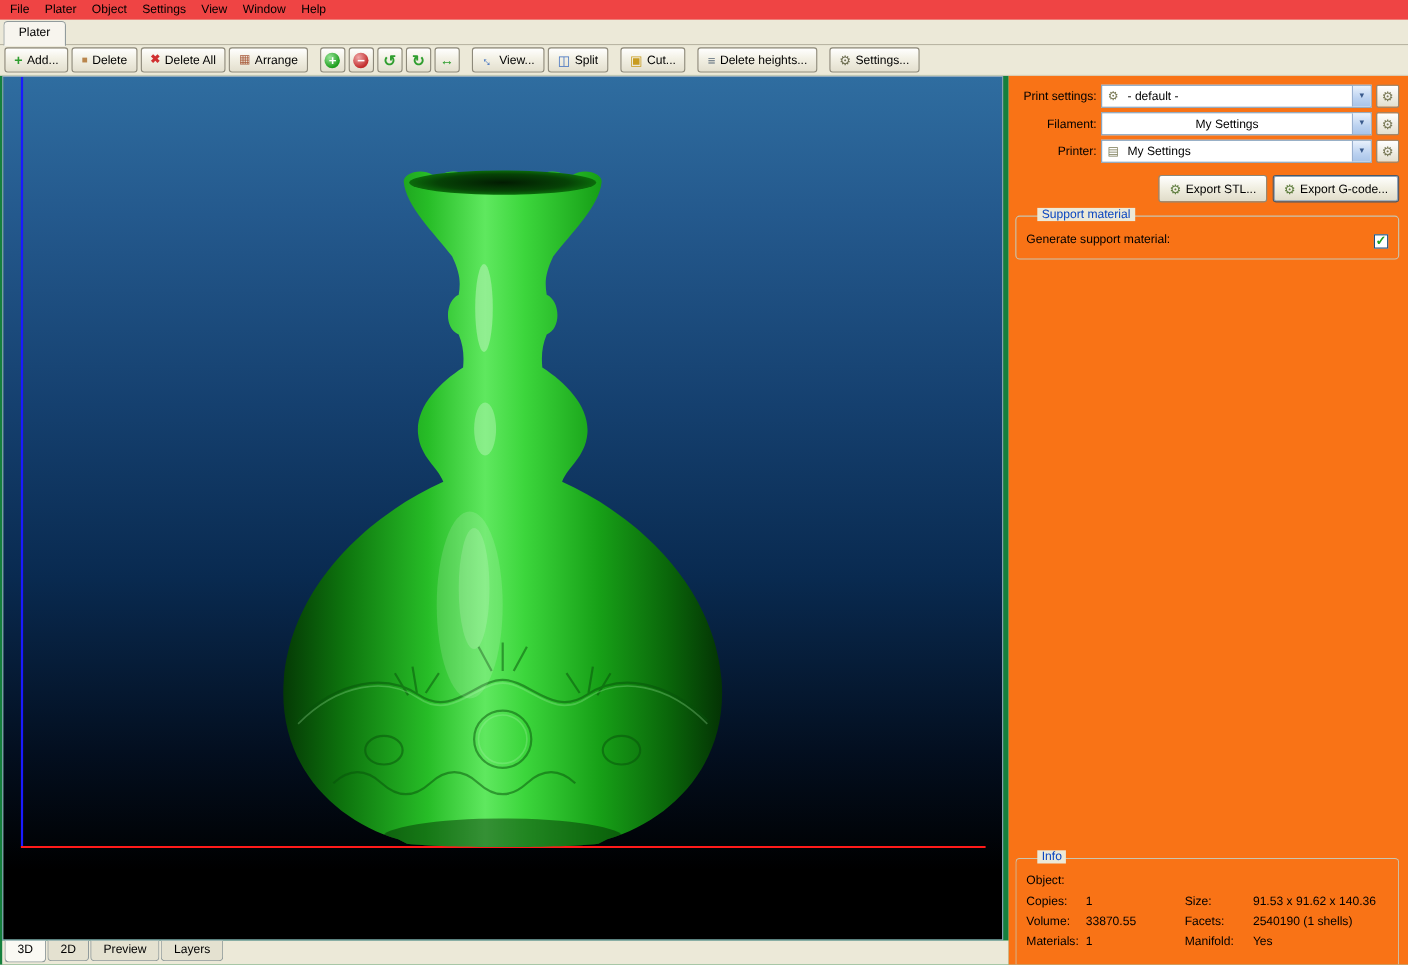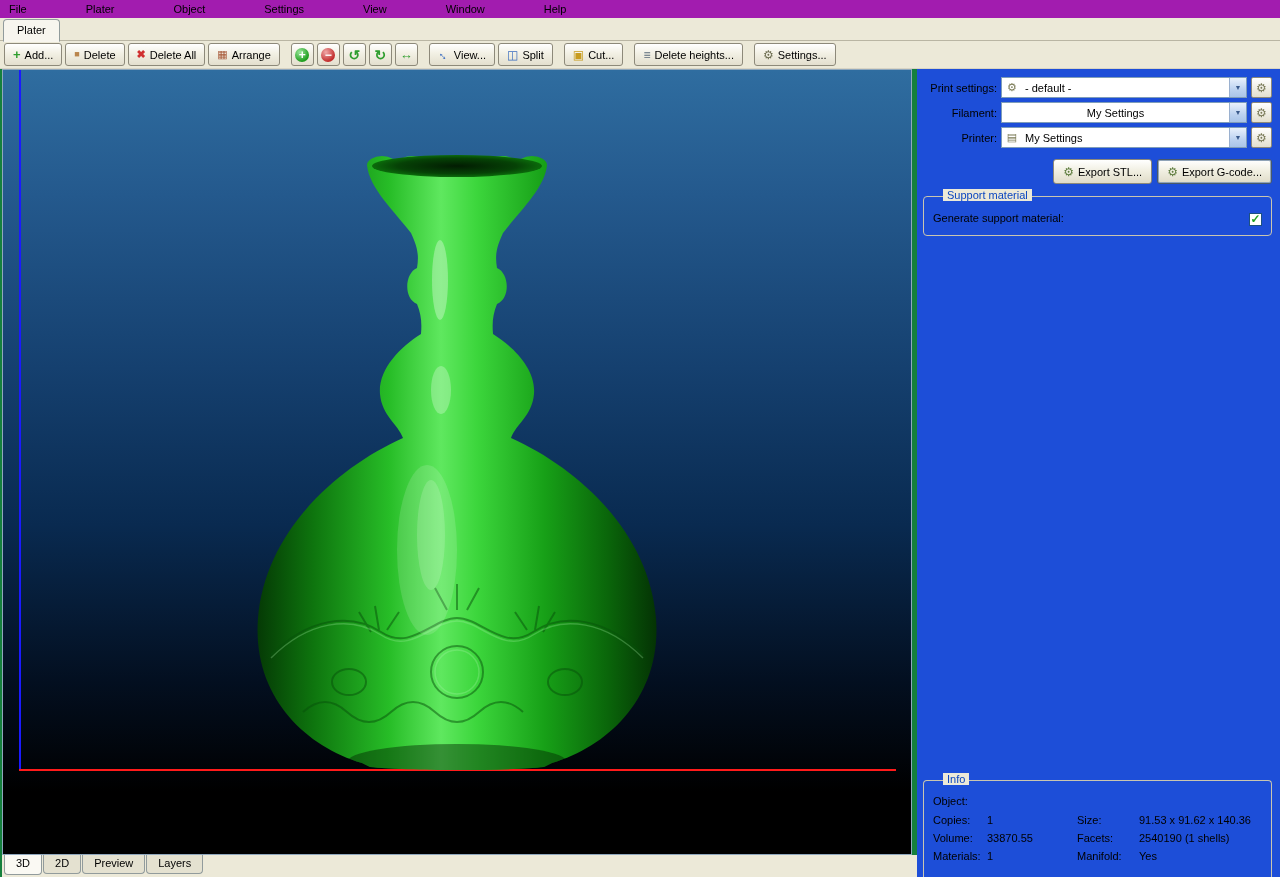--- a/index.html
+++ b/index.html
@@ -5,21 +5,21 @@
   * { margin:0; padding:0; box-sizing:border-box; }
   html,body { width:1280px; height:877px; overflow:hidden; }
   body {
     font-family:"Liberation Sans", sans-serif;
     font-size:11px; color:#000;
     background:#ece9d8;
     position:relative;
   }
 
   
-  .menubar { height:18px; display:flex; align-items:center; padding-left:2px; background:#a21caf;gap:45px; }
+  .menubar { height:18px; display:flex; align-items:center; padding-left:2px; background:#ef4444; }
   .menu-item { padding:2px 7px; cursor:default; }
 
   
   .tabrow { height:23px; background:#ece9d8; border-bottom:1px solid #b9b5a3; padding-left:3px; position:relative; }
   .tab {
     display:inline-block; height:23px; line-height:21px; padding:0 13px;
     background:#f7f5ee; border:1px solid #919b9c; border-bottom:1px solid #f7f5ee;
     border-radius:4px 4px 0 0; position:relative; top:1px; z-index:2;
   }
 
@@ -62,21 +62,21 @@
   
   .bottom-tabs { height:22px; display:flex; align-items:flex-start; padding-left:2px; background:#ece9d8; }
   .btab {
     height:19px; line-height:17px; padding:0 11px; margin-right:1px;
     border:1px solid #919b9c; border-top:none; border-radius:0 0 4px 4px;
     background:#e4e1d0; cursor:default;
   }
   .btab.active { background:#faf9f3; height:20px; }
 
   
-  .right-panel { flex:1; display:flex; flex-direction:column; padding:8px 8px 0 6px; background:#1d4ed8;justify-content:space-between; }
+  .right-panel { flex:1; display:flex; flex-direction:column; padding:8px 8px 0 6px; background:#f97316;justify-content:space-between; }
   .setting-row { display:flex; align-items:center; margin-bottom:4px; }
   .slabel { width:74px; text-align:right; margin-right:4px; white-space:nowrap; }
   .combo { flex:1; height:21px; display:flex; align-items:center; background:#fff; border:1px solid #7f9db9; overflow:hidden; cursor:default; }
   .cicon { width:20px; text-align:center; font-size:11px; color:#7a7a55; flex:0 0 auto; }
   .ctext { flex:1; padding:0 3px; white-space:nowrap; overflow:hidden; }
   .ctext.center { text-align:center; }
   .carrow {
     width:17px; align-self:stretch; display:flex; align-items:center; justify-content:center;
     font-size:7px; color:#3a5a8c; border-left:1px solid #9ab0cf;
     background:linear-gradient(#e9f1fc,#bcd2f0 60%,#a9c4e8); flex:0 0 auto;

